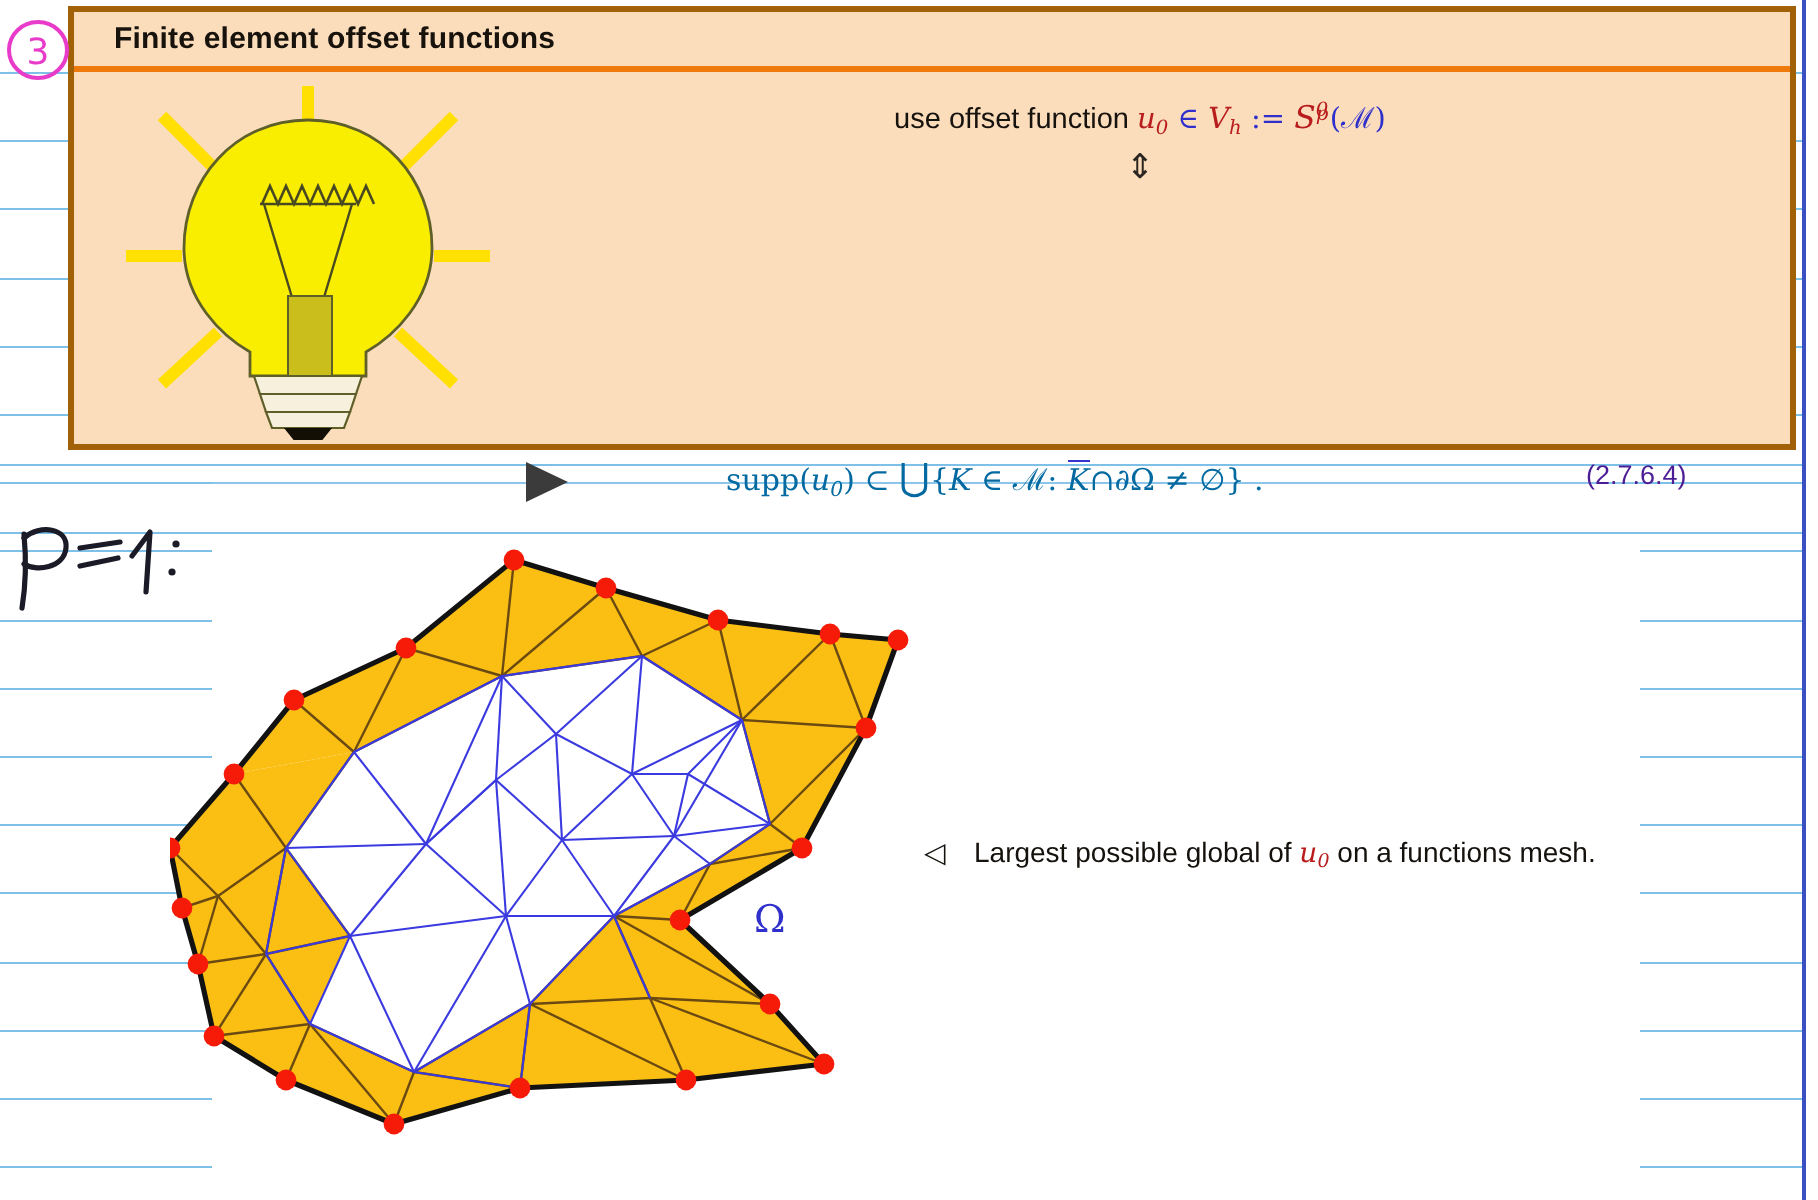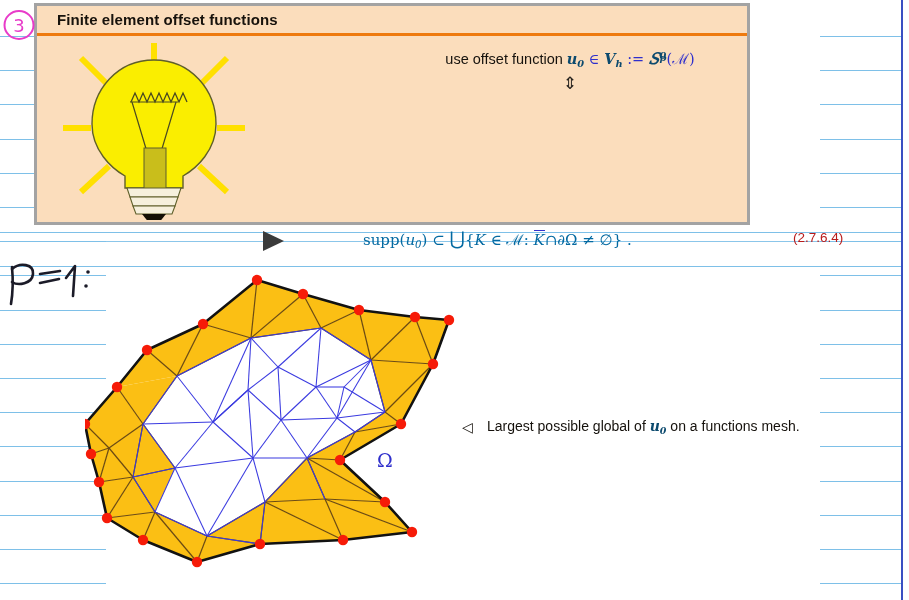--- a/index.html
+++ b/index.html
@@ -45,24 +45,24 @@
     left: 2px; top: 8px;
     width: 34px; height: 34px;
     z-index: 6;
   }
   .page-number svg { display:block; }
 
   
   .callout-box {
     position: absolute;
     left: 34px; top: 3px;
-    width: 716px;
+    width: 864px;
     height: 222px;
     background: #FBDDBC;
-    border: 3px solid #a3a3a3;
+    border: 3px solid #a16207;
     box-sizing: border-box;
     z-index: 3;
   }
   .callout-header {
     height: 30px;
     border-bottom: 3px solid #EE7A0E;
     box-sizing: border-box;
     display: flex;
     align-items: center;
     padding-left: 20px;
@@ -93,24 +93,23 @@
     width: 630px;
     color: #16120D;
     font-size: 14.5px;
     line-height: 1.42;
   }
   .tl-left   { text-align: left; }
   .tl-center { text-align: center; }
   .tl-ind    { text-align: center; }
   .ital { font-style: italic; }
   .mathb {
-    color: #0c4a6e;
+    color: #b91c1c;
     font-family: "DejaVu Serif", serif;
     font-style: italic;
-    font-weight: bold;
   }
   .mathk {
     font-family: "DejaVu Serif", serif;
     font-style: normal;
   }
   .sub  { font-size: 0.68em; vertical-align: -0.28em; }
   .sup  { font-size: 0.68em; vertical-align: 0.52em; }
   .updown {
     font-family: "DejaVu Sans", sans-serif;
     font-size: 17px;
@@ -137,21 +136,21 @@
     position: absolute;
     left: 363px; top: 0px;
     color: #0369a1;
     font-family: "DejaVu Serif", serif;
     font-size: 15px;
     white-space: nowrap;
   }
   .eq-tag {
     position: absolute;
     left: 793px; top: 2px;
-    color: #b91c1c;
+    color: #4c1d95;
     font-size: 13.5px;
     font-family: "Liberation Sans", sans-serif;
   }
   .rm { font-style: normal; font-family: "DejaVu Serif", serif; }
   .it { font-style: italic; font-family: "DejaVu Serif", serif; }
   .ovl {
     border-top: 1.2px solid #3333CE;
     padding-top: 0px;
   }
 

